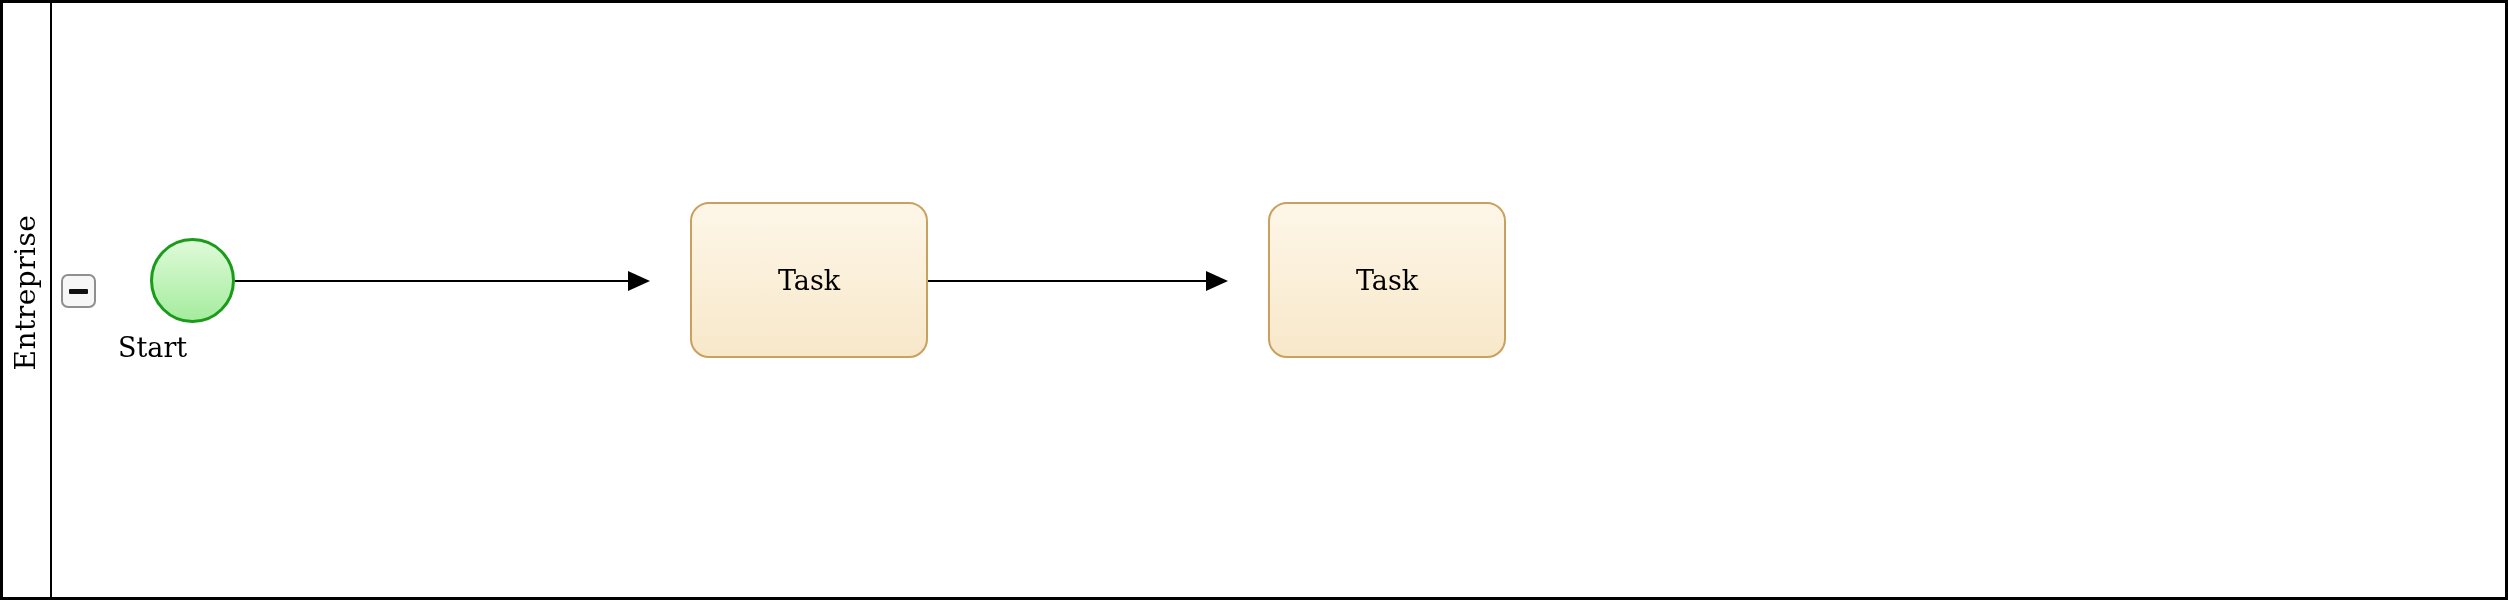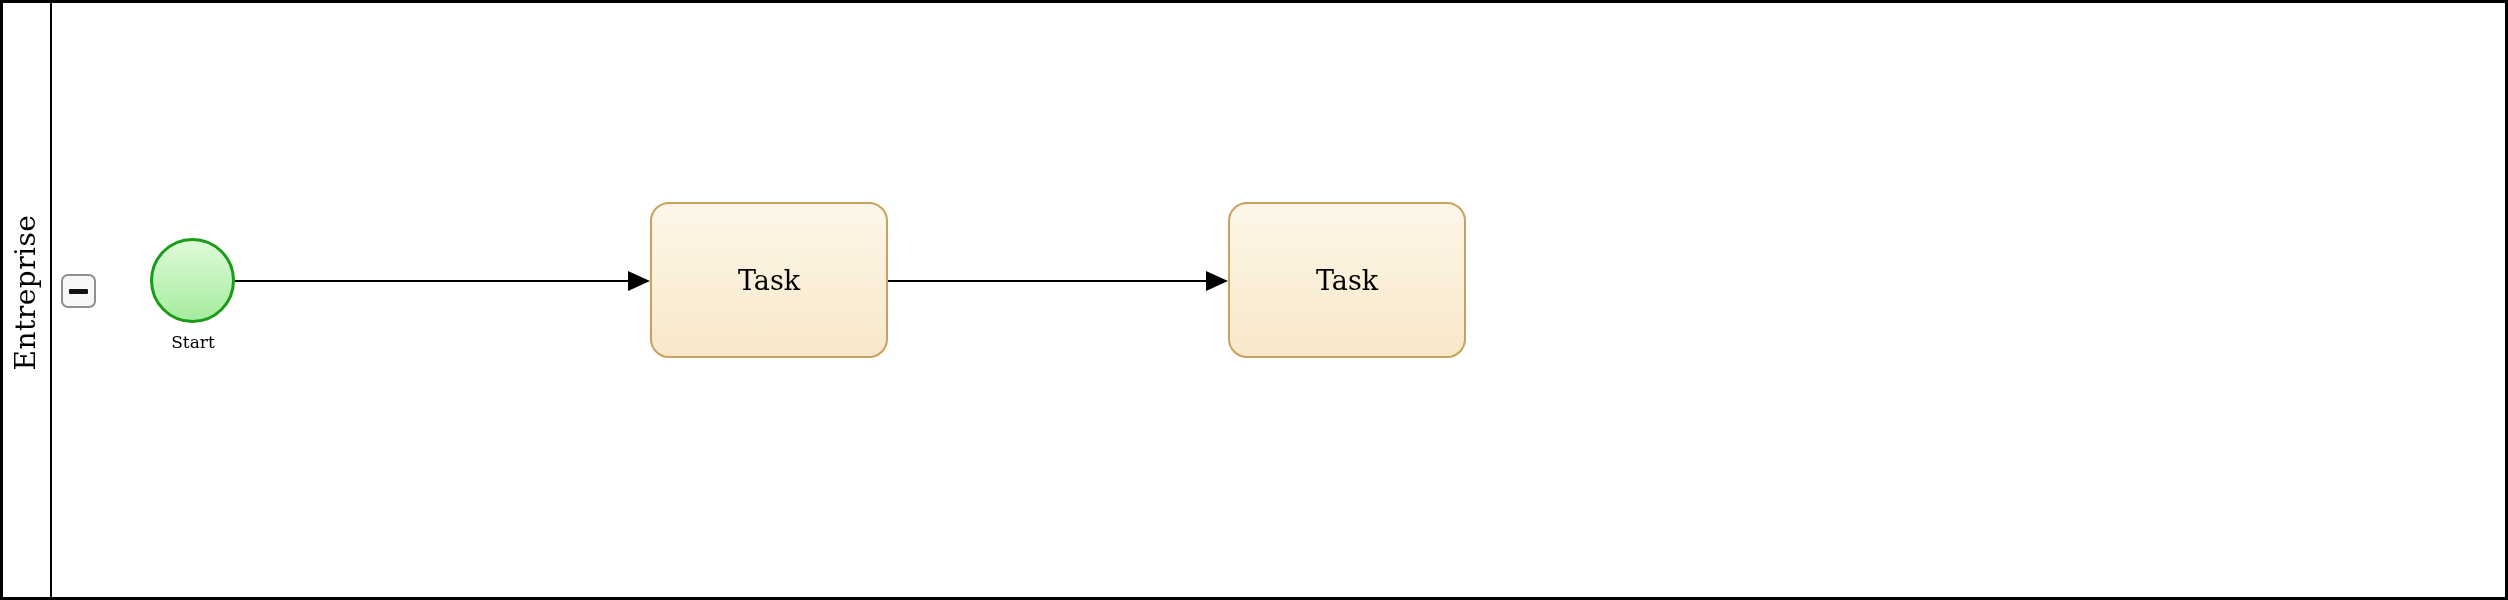--- a/index.html
+++ b/index.html
@@ -73,35 +73,36 @@
     width: 85px; height: 85px;
     box-sizing: border-box;
     border: 3px solid #1a9c1a;
     border-radius: 50%;
     background: linear-gradient(180deg, #defad8 0%, #a5ec9e 100%);
   }
   .event-label {
     position: absolute;
     left: 118px; top: 332px;
     width: 150px;
-    text-align: center;
-    font-size: 17px;
+    text-align: left;
+    font-size: 27px;
   }
   .task {
     position: absolute;
     top: 202px;
     width: 238px; height: 156px;
     box-sizing: border-box;
     border: 2px solid #c9a15f;
     border-radius: 19px;
     background: linear-gradient(180deg, #fdf6e8 0%, #f8e8ca 100%);
     display: flex;
     align-items: center;
     justify-content: center;
     font-size: 27px;
+    margin-left: 40px;
   }
   .task-1 { left: 650px; }
   .task-2 { left: 1228px; }
 </style>
 </head>
 <body>
 
 <div class="canvas">
 
   <svg class="flows" viewBox="0 0 2508 600" xmlns="http://www.w3.org/2000/svg">

